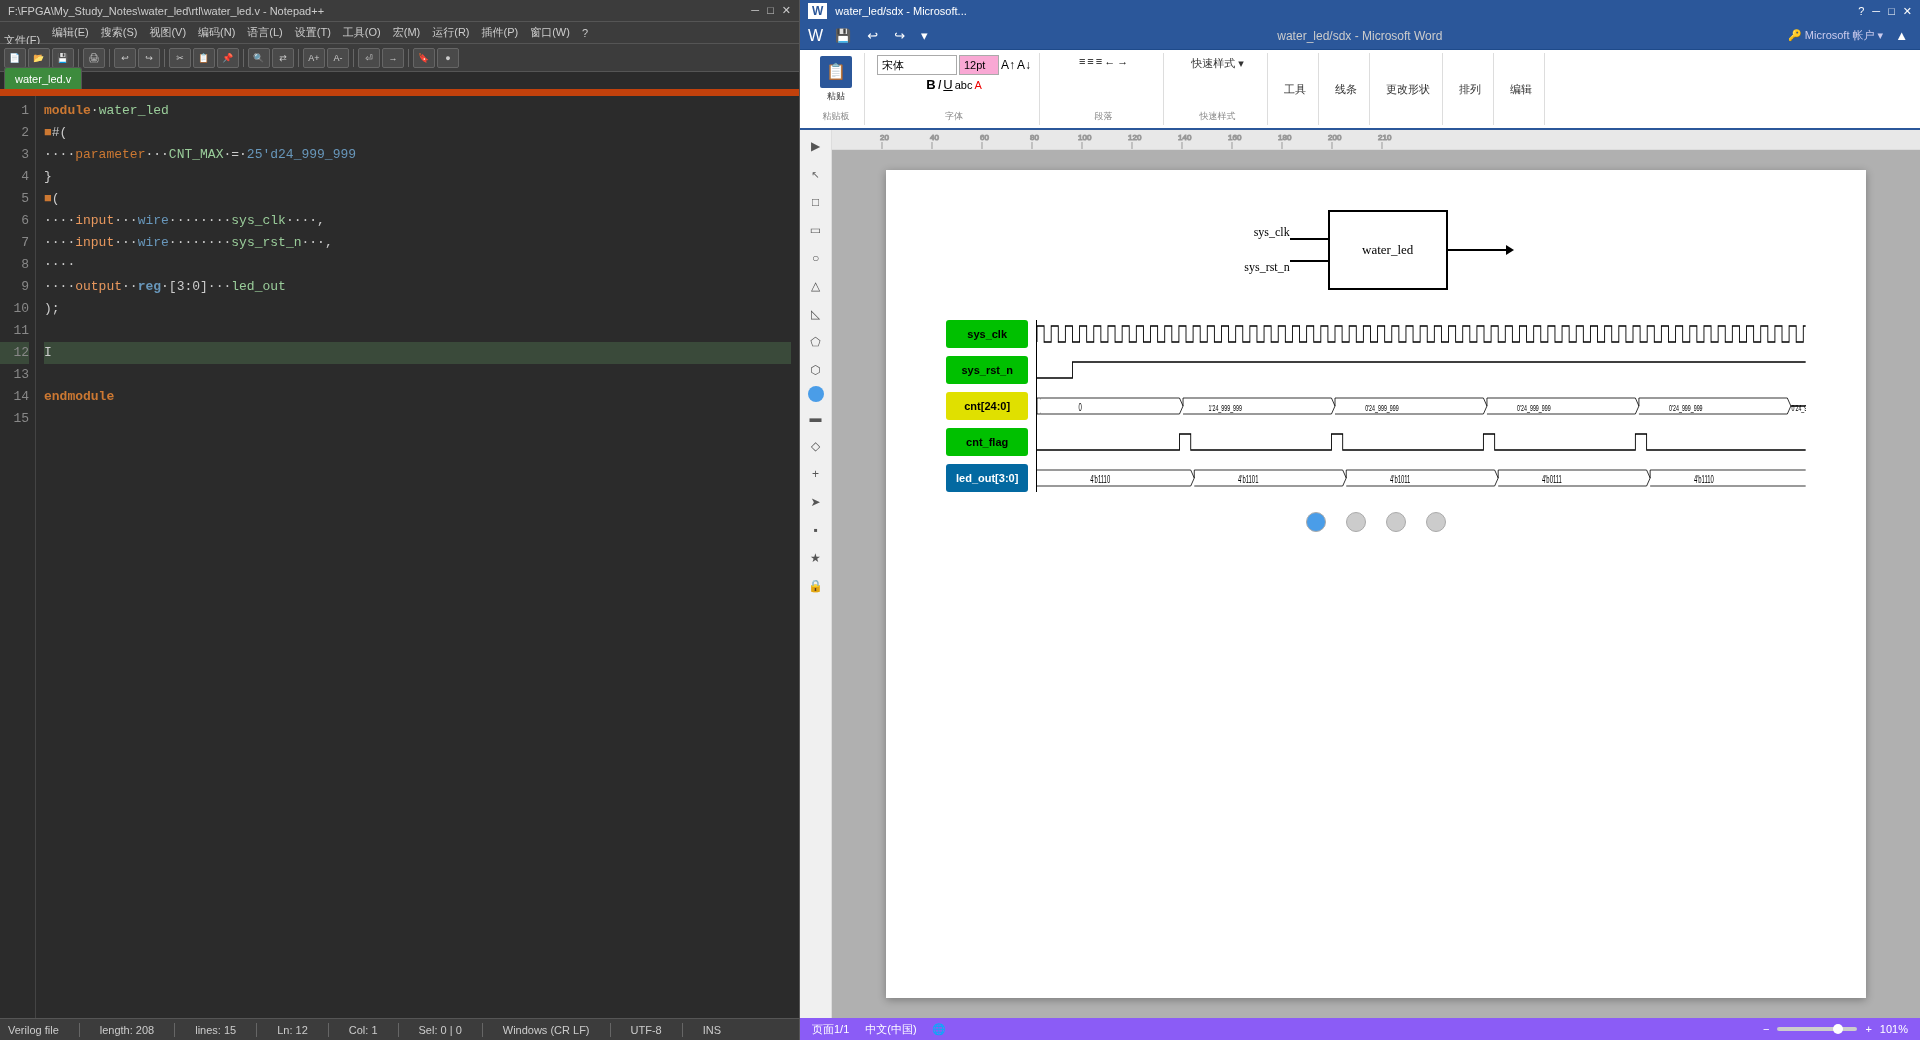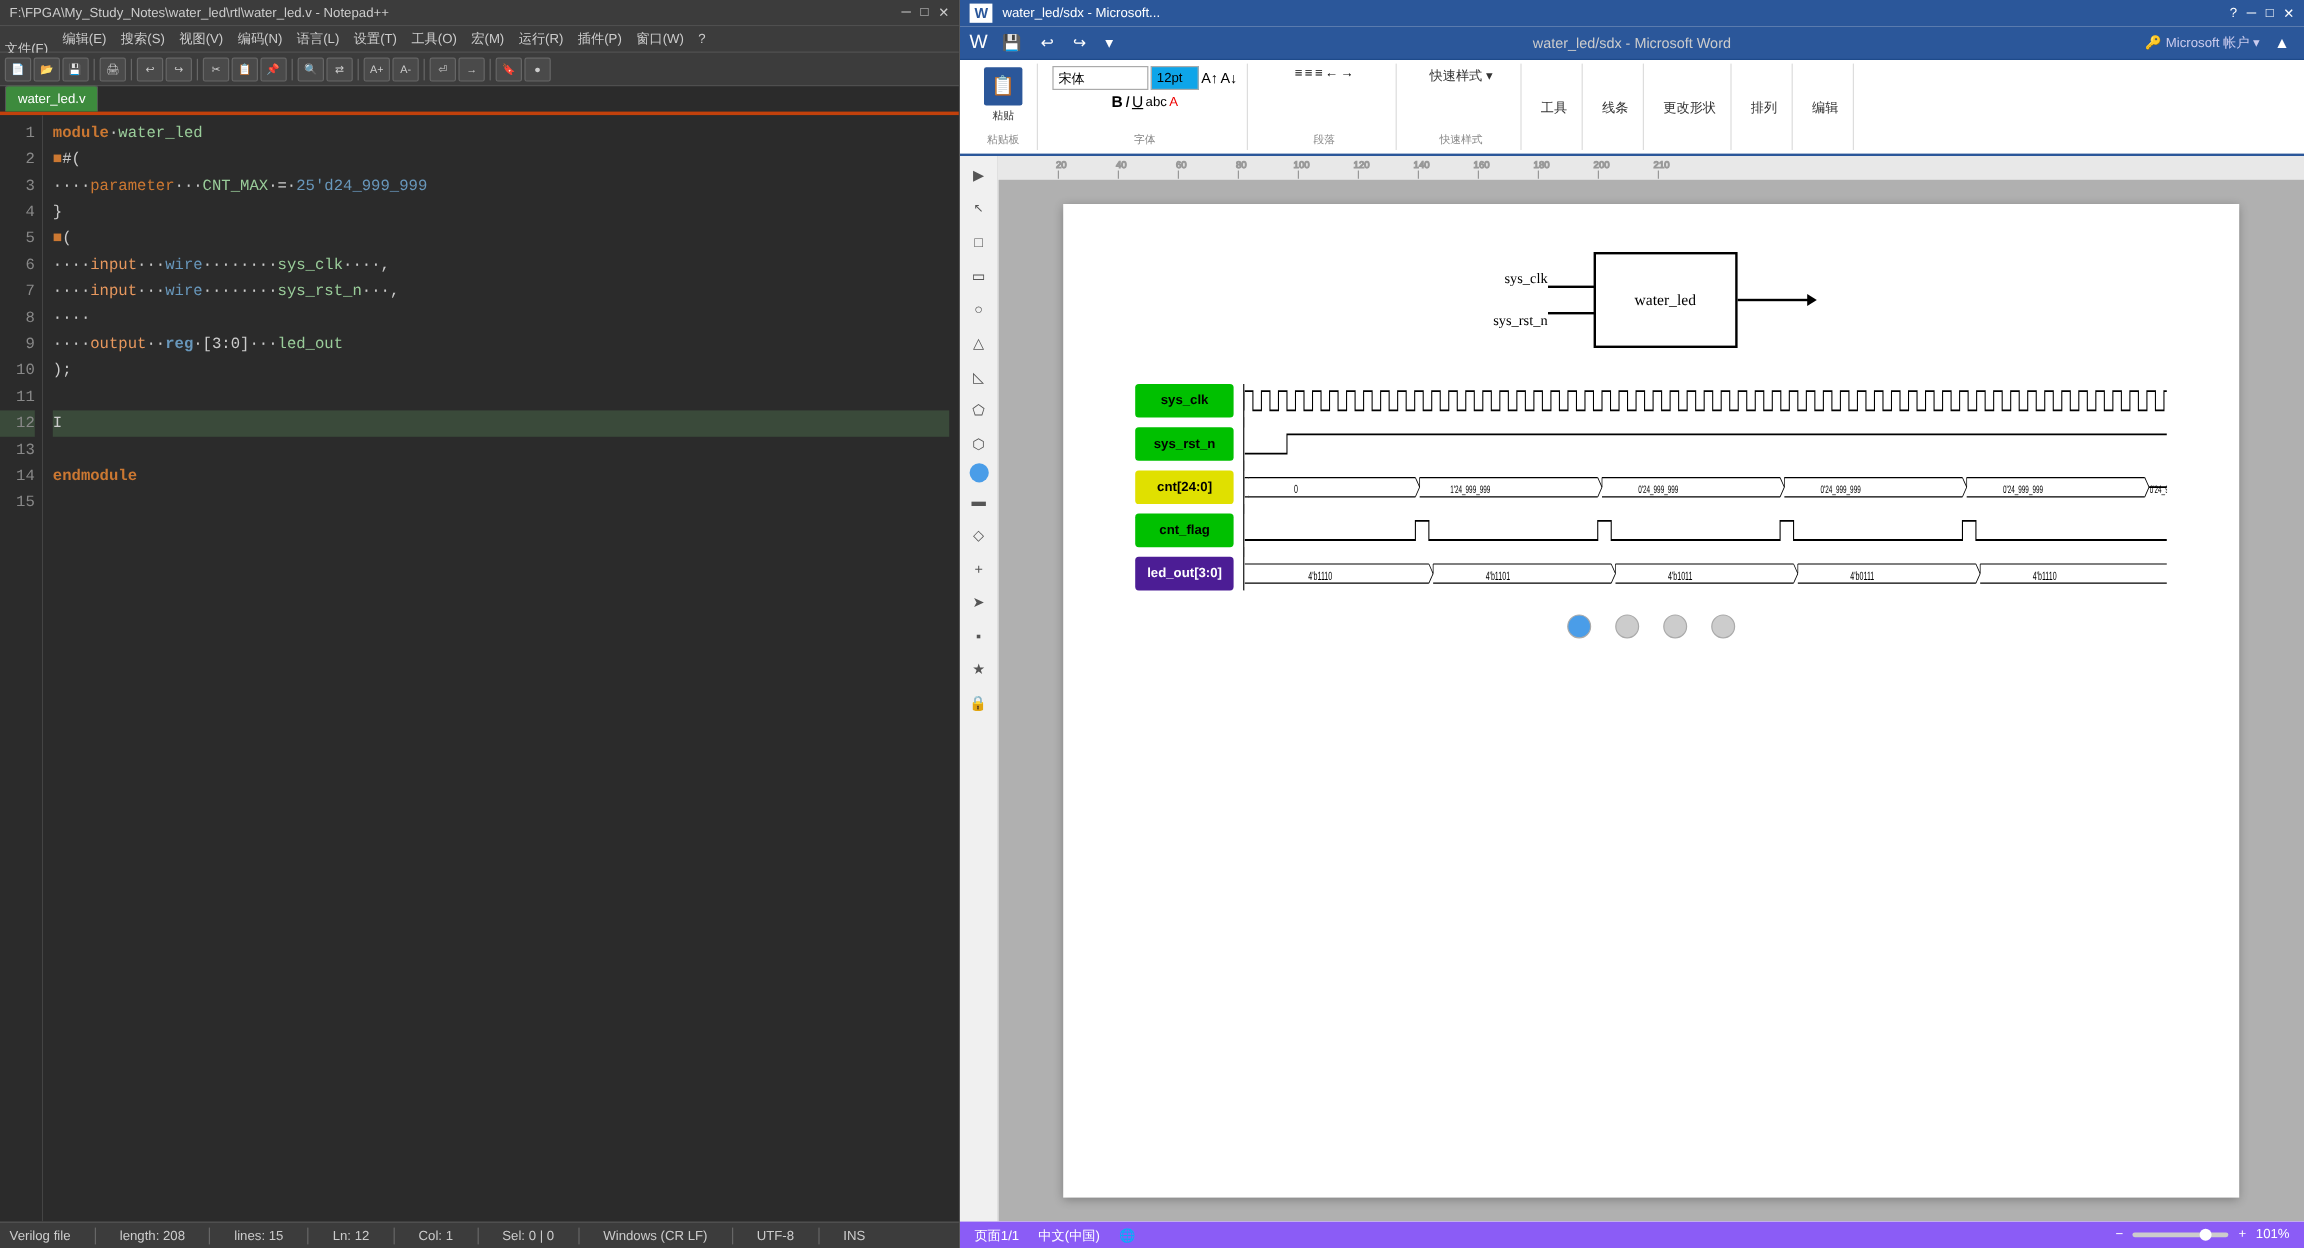--- a/index.html
+++ b/index.html
@@ -69,21 +69,21 @@
       background: #666;
       margin: 0 2px;
     }
 
     #notepad-tabs {
       height: 24px;
       background: #2b2b2b;
       display: flex;
       align-items: flex-end;
       padding: 0 4px;
-      border-bottom: 3px solid #c2410c;
+      border-bottom: 7px solid #c2410c;
     }
 
     .tab-item {
       height: 22px;
       background: #3d8b3d;
       padding: 0 10px;
       font-size: 11px;
       color: #fff;
       display: flex;
       align-items: center;
@@ -304,21 +304,21 @@
       padding: 0 4px;
       background: #fff;
     }
 
     .font-size-selector {
       width: 40px;
       height: 20px;
       border: 1px solid #aaa;
       font-size: 11px;
       padding: 0 4px;
-      background: #0ea5e9;
+      background: #f9a8d4;
     }
 
     
     #word-doc-area {
       flex: 1;
       display: flex;
       overflow: hidden;
     }
 
     #word-left-sidebar {
@@ -477,21 +477,21 @@
       align-items: center;
       justify-content: center;
       font-size: 11px;
       font-weight: bold;
       color: #000;
       font-family: Arial, sans-serif;
     }
 
     .label-green { background: #00c000; }
     .label-yellow { background: #e0e000; }
-    .label-red { background: #4c1d95; color: #fff; }
+    .label-red { background: #0369a1; color: #fff; }
 
     .waveforms {
       flex: 1;
       display: flex;
       flex-direction: column;
       gap: 8px;
       border-left: 1px solid #000;
     }
 
     .waveform-row {

